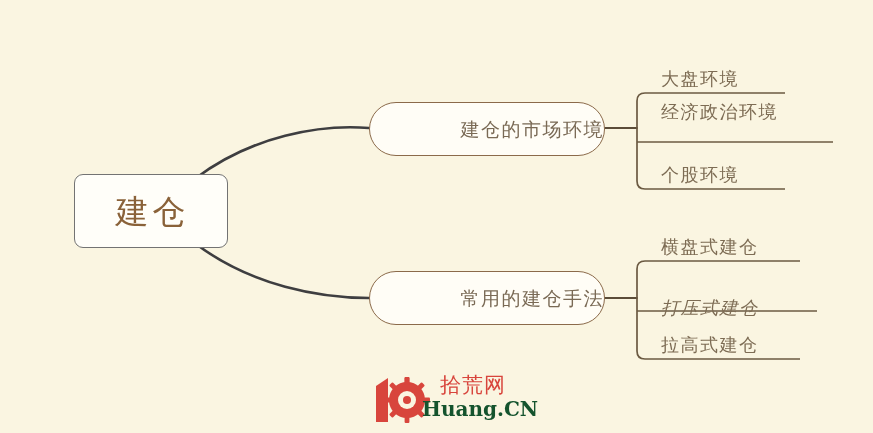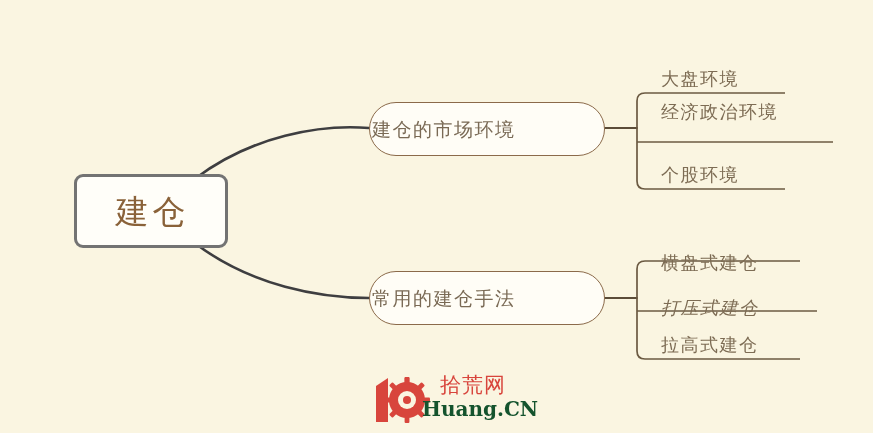--- a/index.html
+++ b/index.html
@@ -29,21 +29,21 @@
   }
 
   
   .root-node {
     position: absolute;
     left: 74px;
     top: 174px;
     width: 154px;
     height: 74px;
     background: #fffef9;
-    border: 3px solid #737373;
+    border: 1px solid #737373;
     border-radius: 9px;
     box-sizing: border-box;
     display: flex;
     align-items: center;
     justify-content: center;
     z-index: 4;
   }
   .root-node .label {
     font-family: "DejaVu Serif", serif;
     font-size: 33px;
@@ -55,21 +55,21 @@
 
   
   .pill {
     position: absolute;
     background: #fffdf6;
     border: 1.6px solid #8b6a4a;
     border-radius: 40px;
     box-sizing: border-box;
     display: flex;
     align-items: center;
-    justify-content: flex-start;
+    justify-content: flex-end;
     z-index: 4;
   }
   .pill .label {
     font-family: "DejaVu Sans", sans-serif;
     font-size: 19px;
     letter-spacing: 1.5px;
     color: #7a6a55;
     line-height: 1;
     padding-left: 2px;
   }
@@ -172,21 +172,21 @@
     <div class="leaf" style="left:637px; top:151px; width:170px;padding-left:44px;">
       <span class="leaf-label">个股环境</span>
     </div>
   </div>
 
   <div class="pill" id="pill-method">
     <span class="label">常用的建仓手法</span>
   </div>
 
   <div class="leaf-group">
-    <div class="leaf" style="left:637px; top:239px; width:185px;">
+    <div class="leaf" style="left:637px; top:223px; width:185px;">
       <span class="leaf-label">横盘式建仓</span>
     </div>
     <div class="leaf" style="left:637px; top:284px; width:185px;font-style:italic;">
       <span class="leaf-label">打压式建仓</span>
     </div>
     <div class="leaf" style="left:637px; top:321px; width:185px;padding-left:28px;">
       <span class="leaf-label">拉高式建仓</span>
     </div>
   </div>
 

